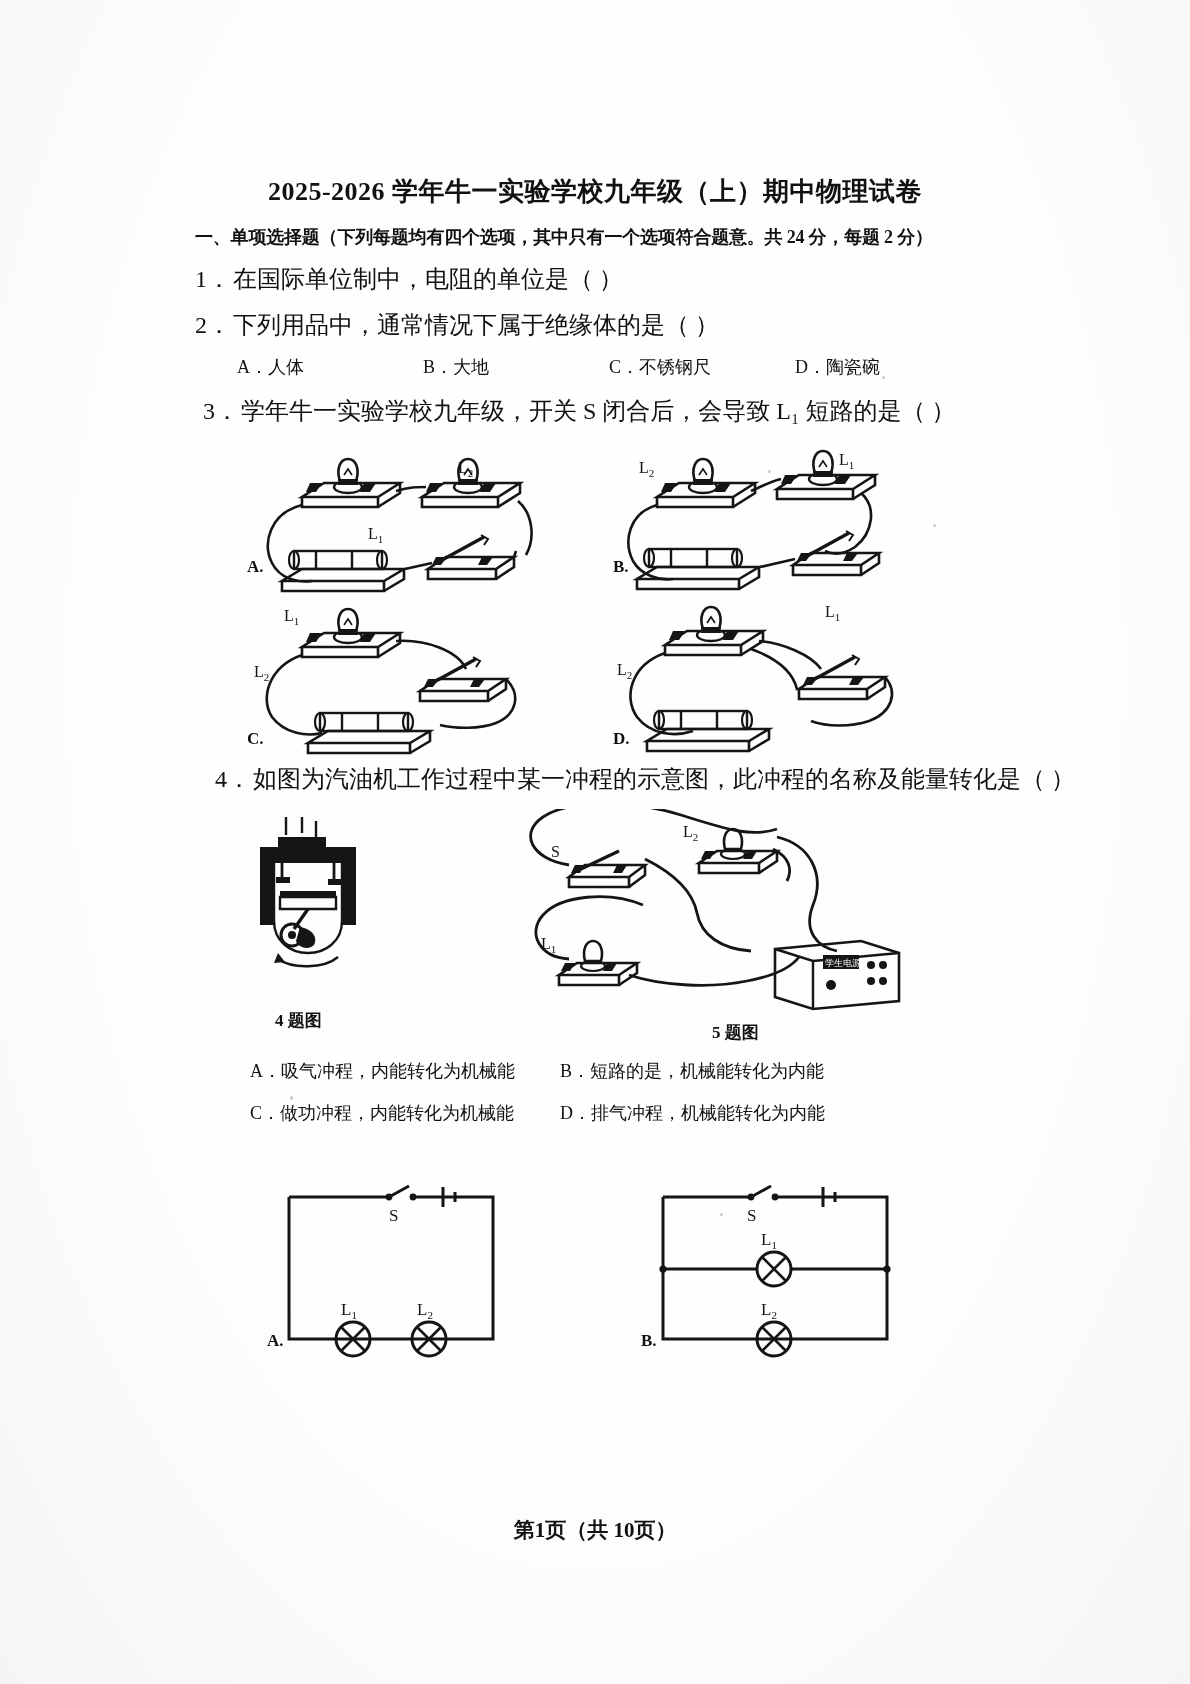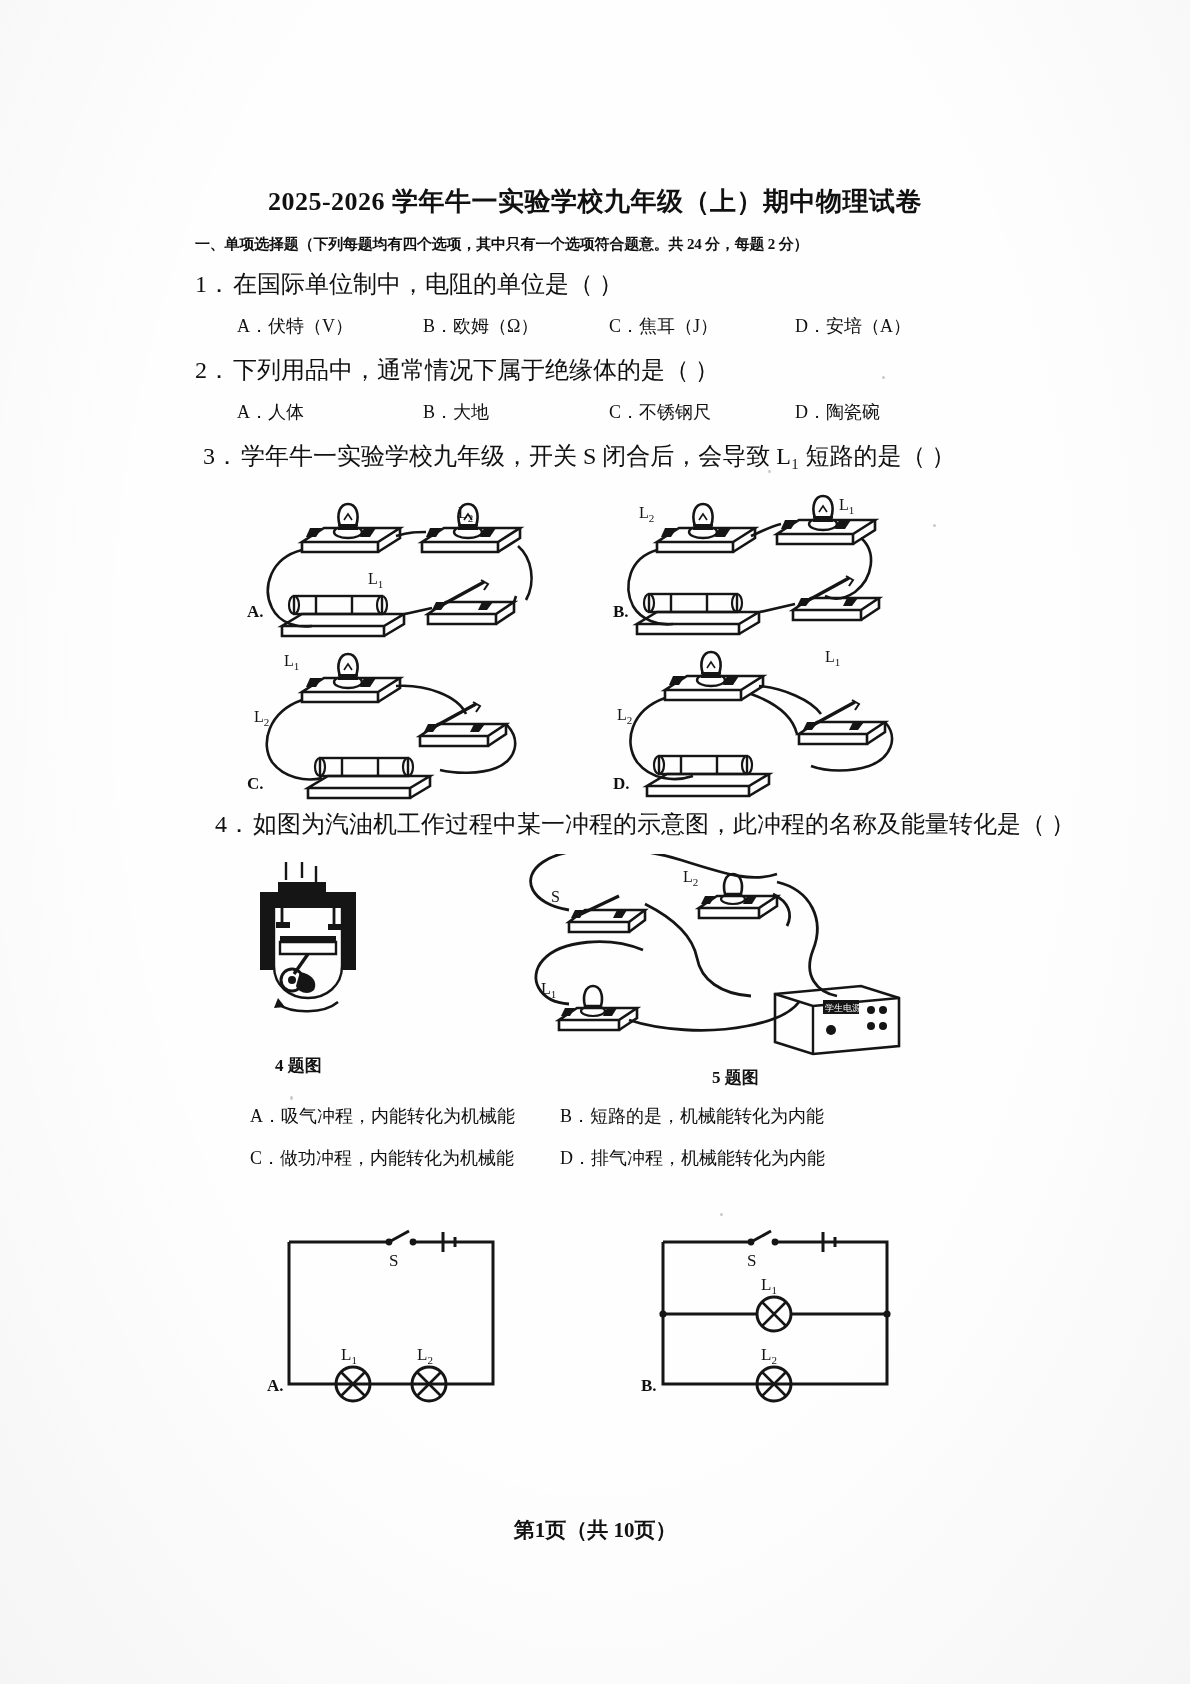--- a/index.html
+++ b/index.html
@@ -26,34 +26,34 @@
   .scan-tint {
     position: absolute;
     inset: 0;
     background:
       radial-gradient(ellipse at 50% 40%, rgba(255,255,255,0) 55%, rgba(0,0,0,0.035) 100%);
     pointer-events: none;
   }
   .content {
     position: absolute;
     left: 195px;
-    top: 184px;
+    top: 174px;
     width: 800px;
   }
   .doc-title {
     text-align: center;
     font-weight: bold;
     font-size: 26px;
     letter-spacing: 0.5px;
     margin: 0 0 16px 0;
     white-space: nowrap;
   }
   .section-head {
     font-weight: bold;
-    font-size: 15px;
+    font-size: 18px;
     margin: 12px 0 14px 0;
     white-space: nowrap;
     letter-spacing: -0.2px;
   }
   .q-line {
     font-size: 24px;
     margin: 0 0 14px 0;
     white-space: nowrap;
   }
   .q-num { margin-right: 2px; }
@@ -110,26 +110,20 @@
   <div class="speck" style="left:290px;top:1096px;width:3px;height:4px;"></div>
 
   <div class="content">
 
     <h1 class="doc-title">2025-2026 学年牛一实验学校九年级（上）期中物理试卷</h1>
 
     <div class="section-head">一、单项选择题（下列每题均有四个选项，其中只有一个选项符合题意。共 24 分，每题 2 分）</div>
 
     <div class="q-line">
       <span class="q-num">1．</span><span>在国际单位制中，电阻的单位是（      ）</span>
-    </div>
-    <div class="opts-row four">
-      <div>A．伏特（V）</div>
-      <div>B．欧姆（Ω）</div>
-      <div>C．焦耳（J）</div>
-      <div>D．安培（A）</div>
     </div>
 
     <div class="q-line">
       <span class="q-num">2．</span><span>下列用品中，通常情况下属于绝缘体的是（      ）</span>
     </div>
     <div class="opts-row four">
       <div>A．人体</div>
       <div>B．大地</div>
       <div>C．不锈钢尺</div>
       <div>D．陶瓷碗</div>

